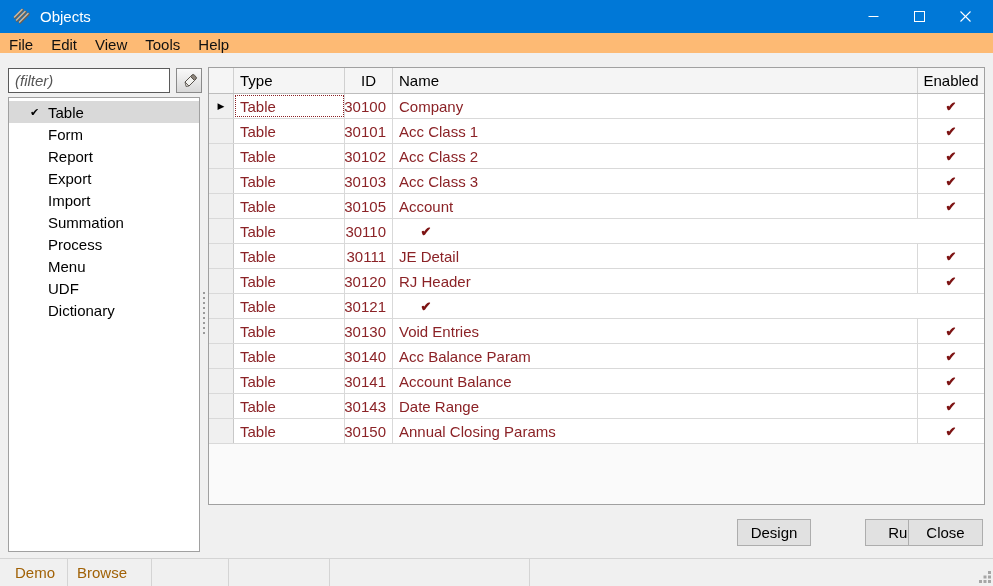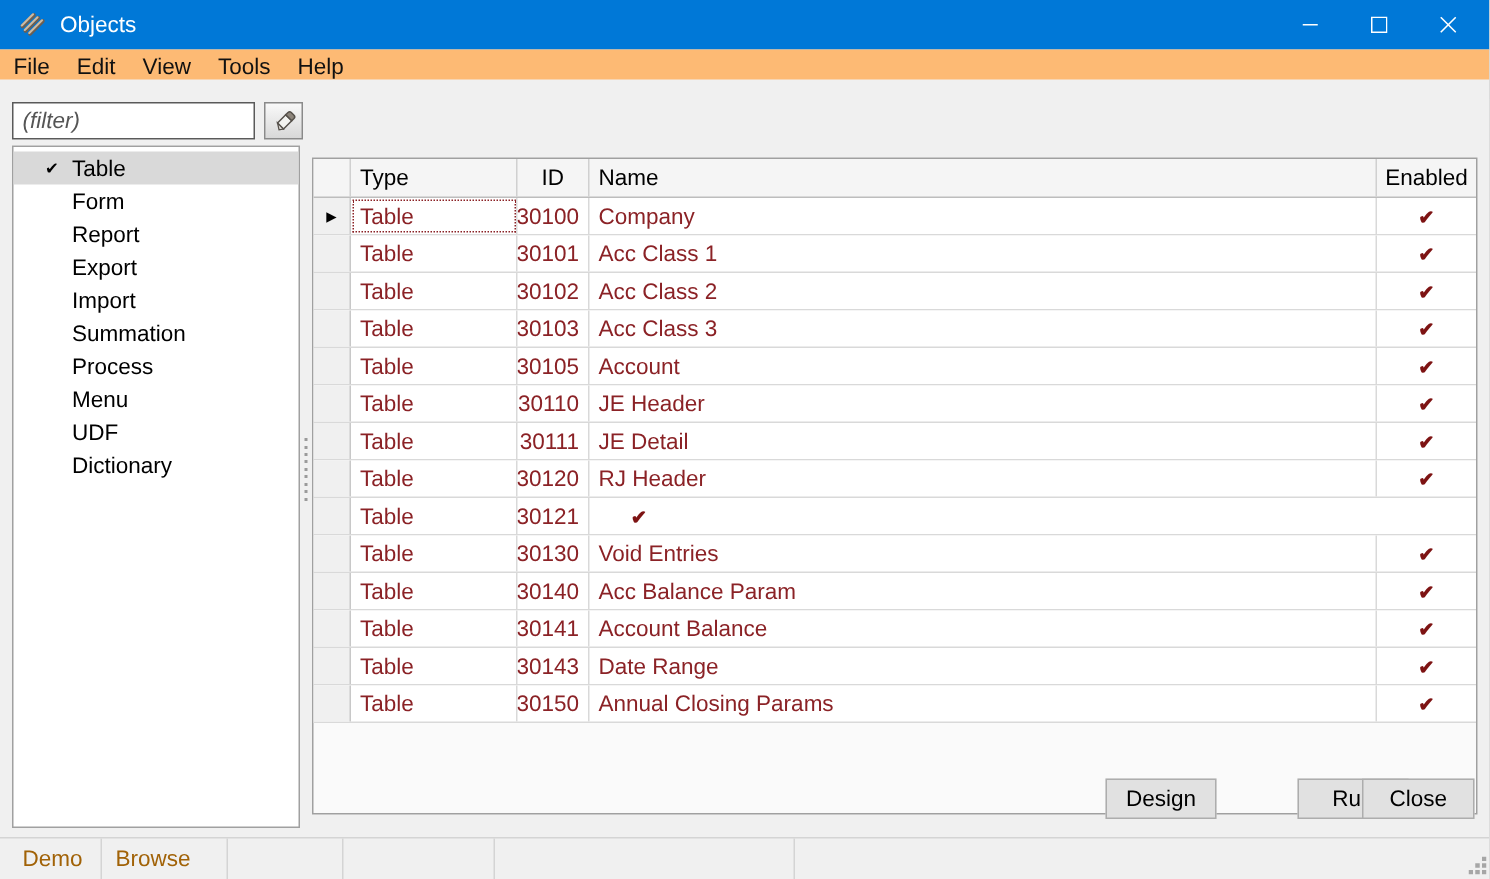--- a/index.html
+++ b/index.html
@@ -36,21 +36,21 @@
   .side-item { position:relative; height:22px; display:flex; align-items:center; padding-left:39px; font-size:15px; color:#000; }
   .side-item.selected { background:#d9d9d9; }
   .side-check { position:absolute; left:21px; top:0; height:22px; display:flex; align-items:center; font-size:11px; color:#000; }
   .splitter {
     position:absolute; left:202px; top:226px; width:3px; height:42px;
     background-image:repeating-linear-gradient(to bottom,#9a9a9a 0 2px,transparent 2px 5px);
     background-size:2px 100%; background-repeat:no-repeat; background-position:center;
     cursor:ew-resize;
   }
   
-  .grid { position:absolute; left:208px; top:1px; width:777px; height:438px; background:#fafafa; border:1px solid #a0a0a0; overflow:hidden;margin-top:38px; }
+  .grid { position:absolute; left:208px; top:1px; width:777px; height:438px; background:#fafafa; border:1px solid #a0a0a0; overflow:hidden; }
   .g-header { display:flex; height:26px; background:#f5f5f5; border-bottom:1px solid #bdbdbd; }
   .g-hcell { display:flex; align-items:center; padding:0 6px; font-size:15px; color:#000; border-right:1px solid #d0d0d0; }
   .col-rowheader { width:25px; padding:0; }
   .col-type { width:111px; }
   .col-id { width:48px; justify-content:center; }
   .col-name { width:525px; }
   .col-enabled { width:66px; justify-content:center; border-right:none; }
   .g-row { display:flex; height:25px; background:#ffffff; border-bottom:1px solid #d9d9d9; }
   .g-cell { display:flex; align-items:center; padding:0 6px; font-size:15px; color:#8b2226; border-right:1px solid #d9d9d9; overflow:hidden; white-space:nowrap; }
   .g-cell.rowheader { width:25px; padding:0; justify-content:center; background:#f0f0f0; border-right:1px solid #c8c8c8; color:#000; font-size:9px; }
@@ -221,21 +221,20 @@
             <div class="g-cell rowheader"></div>
             <div class="g-cell type">Table</div>
             <div class="g-cell id">30105</div>
             <div class="g-cell name">Account</div>
             <div class="g-cell enabled">✔</div>
           </div>
           <div class="g-row">
             <div class="g-cell rowheader"></div>
             <div class="g-cell type">Table</div>
             <div class="g-cell id">30110</div>
-            <div class="g-cell name">JE Header</div>
             <div class="g-cell enabled">✔</div>
           </div>
           <div class="g-row">
             <div class="g-cell rowheader"></div>
             <div class="g-cell type">Table</div>
             <div class="g-cell id">30111</div>
             <div class="g-cell name">JE Detail</div>
             <div class="g-cell enabled">✔</div>
           </div>
           <div class="g-row">

